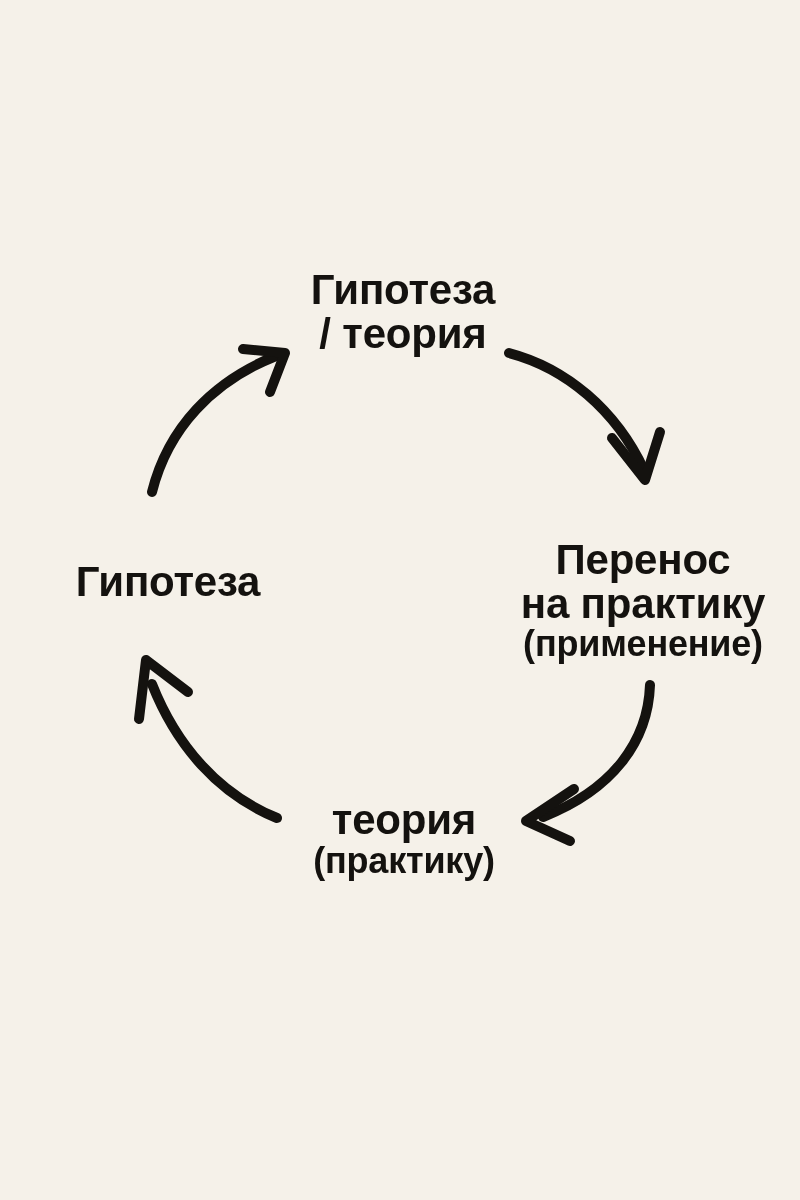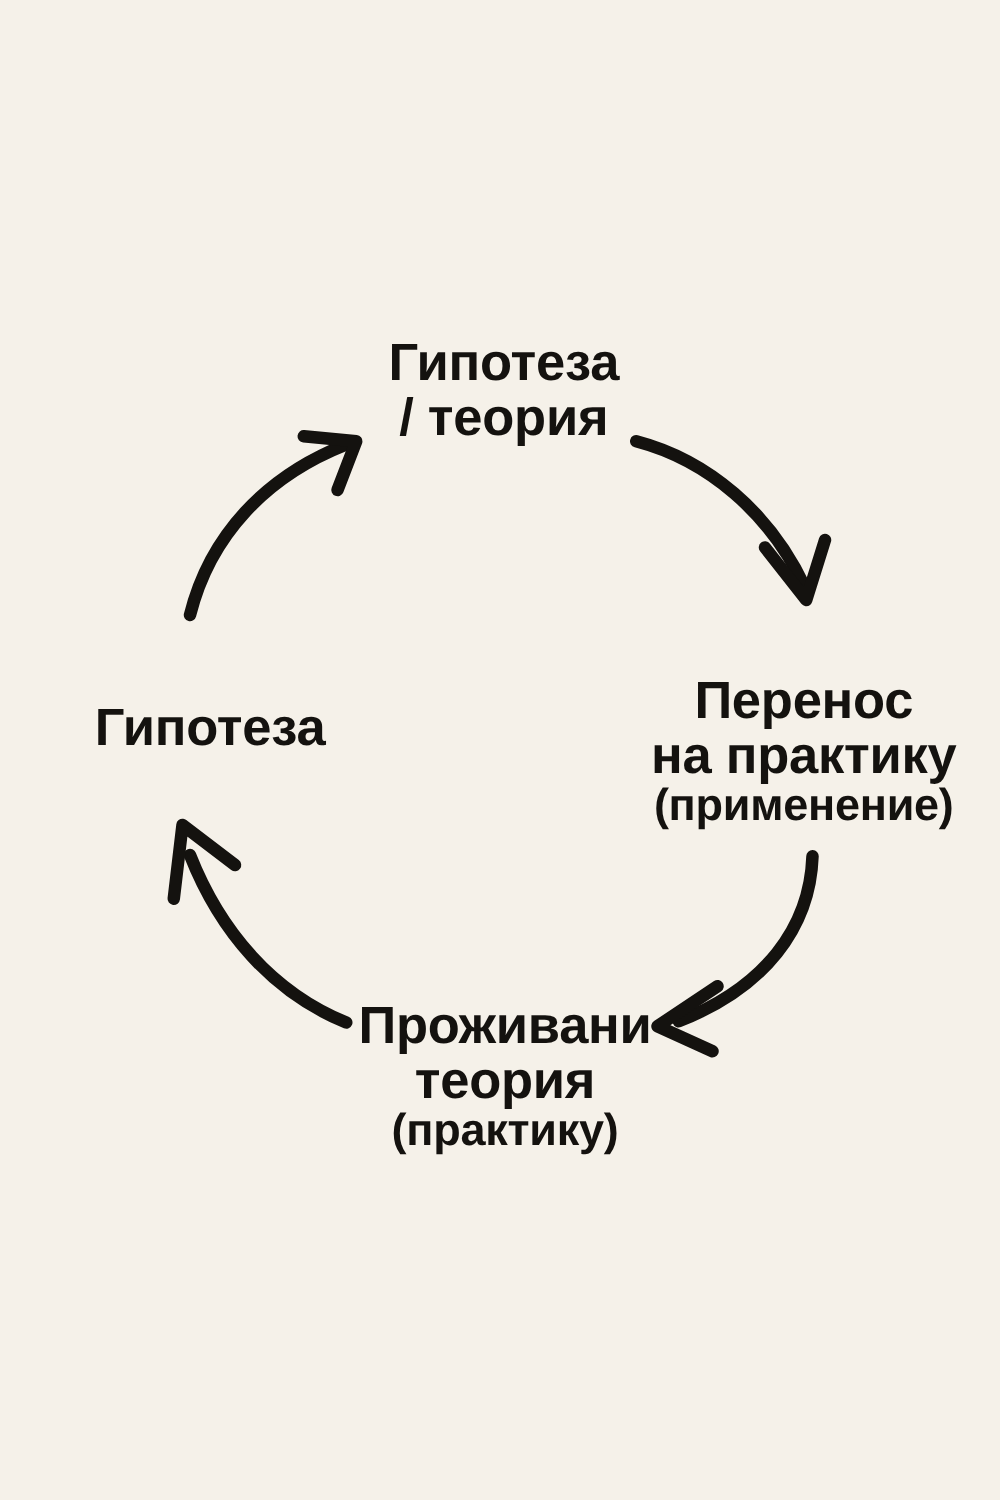--- a/index.html
+++ b/index.html
@@ -107,21 +107,20 @@
     <span class="line-main">/ теория</span>
   </div>
 
   <div class="node" id="node-transfer">
     <span class="line-main">Перенос</span>
     <span class="line-main">на практику</span>
     <span class="line-sub">(применение)</span>
   </div>
 
   <div class="node" id="node-experience">
-    <span class="line-main">Проживани</span>
     <span class="line-main">теория</span>
     <span class="line-sub">(практику)</span>
   </div>
 
   <div class="node" id="node-reflection">
     <span class="line-main">Гипотеза</span>
   </div>
 
 </div>
 

